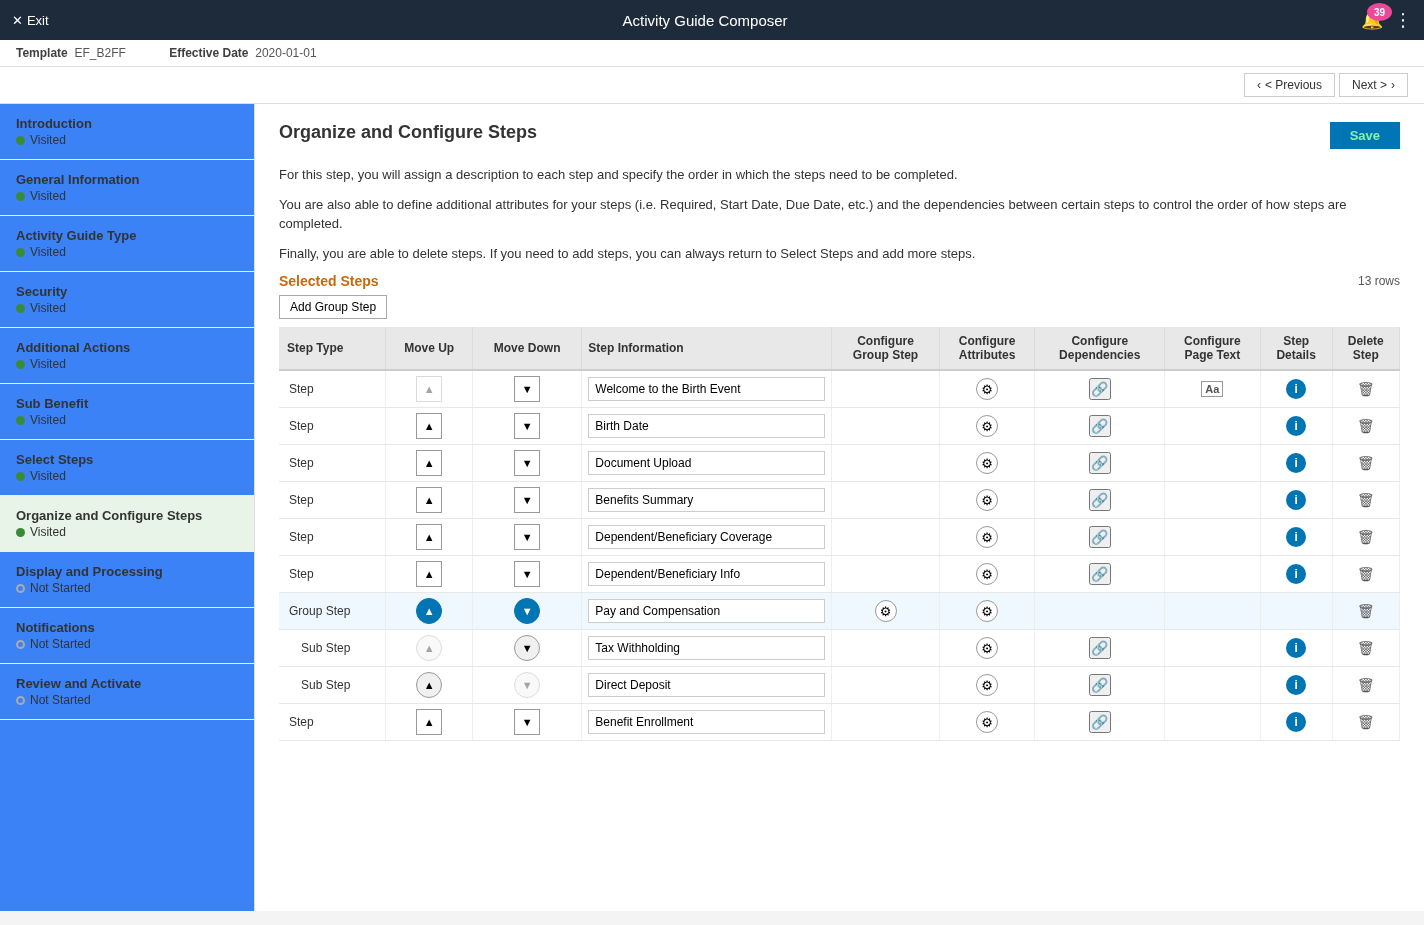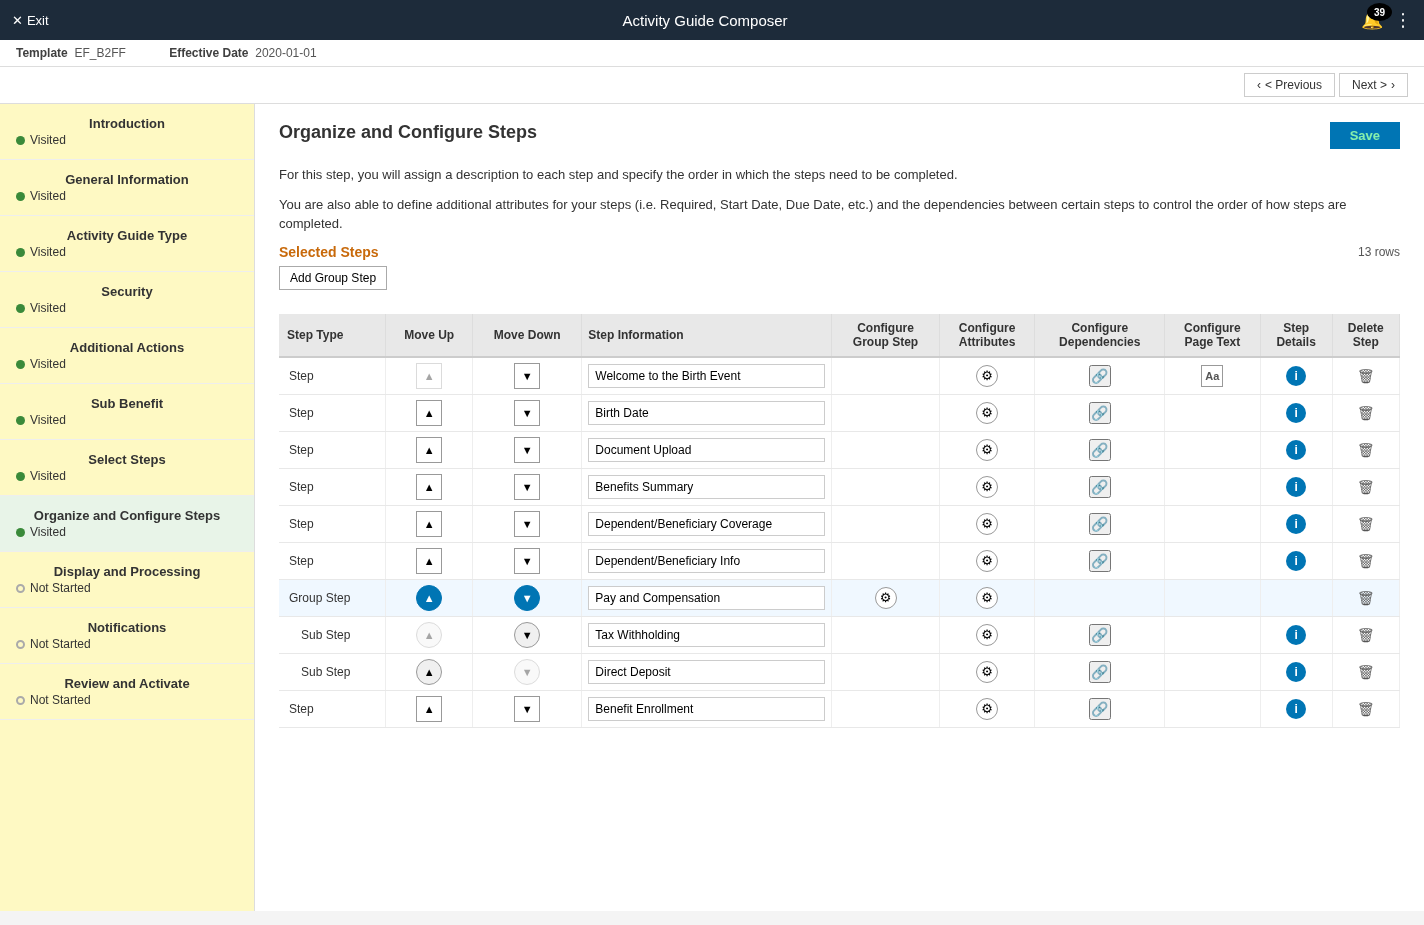--- a/index.html
+++ b/index.html
@@ -31,21 +31,21 @@
     .bell-badge {
       position: relative;
       display: inline-flex;
       align-items: center;
     }
     .bell-icon { font-size: 18px; color: white; }
     .badge {
       position: absolute;
       top: -6px;
       right: -8px;
-      background: #000000;
+      background: #ec4899;
       color: white;
       border-radius: 50%;
       width: 25px;
       height: 18px;
       font-size: 10px;
       display: flex;
       align-items: center;
       justify-content: center;
       font-weight: bold;
     }
@@ -87,24 +87,23 @@
     .main-layout {
       display: flex;
       height: calc(925px - 40px - 42px - 36px);
       overflow: hidden;
     }
 
     
     .sidebar {
       width: 255px;
       min-width: 255px;
-      background: #fef9c3;
+      background: #3b82f6;
       border-right: 1px solid #ddd;
       overflow-y: auto;
-      text-align: center;
     }
     .sidebar-item {
       padding: 12px 16px;
       border-bottom: 1px solid #eee;
       cursor: pointer;
     }
     .sidebar-item.active {
       background: #e8f4e8;
     }
     .sidebar-item-title {
@@ -183,21 +182,21 @@
       font-size: 14px;
     }
     .rows-count { font-size: 12px; color: #555; }
 
     .add-group-btn {
       background: white;
       border: 1px solid #aaa;
       padding: 4px 10px;
       font-size: 12px;
       cursor: pointer;
-      margin-bottom: 24px;
+      margin-bottom: 8px;
     }
 
     
     .steps-table {
       width: 100%;
       border-collapse: collapse;
       font-size: 12px;
     }
     .steps-table thead tr {
       background: #e8e8e8;
@@ -272,21 +271,21 @@
     .link-icon-btn {
       width: 22px; height: 22px;
       display: inline-flex;
       align-items: center;
       justify-content: center;
       cursor: pointer;
       font-size: 14px;
       color: #555;
     }
     .text-icon-btn {
-      width: 22px; height: 22px;
+      width: 22px; height: 16px;
       border: 1px solid #999;
       display: inline-flex;
       align-items: center;
       justify-content: center;
       cursor: pointer;
       font-size: 11px;
       font-weight: bold;
       color: #555;
       background: white;
     }
@@ -452,20 +451,23 @@
         <h1 class="content-title">Organize and Configure Steps</h1>
         <button class="save-btn">Save</button>
       </div>
 
       
       <p class="description-text">
         For this step, you will assign a description to each step and specify the order in which the steps need to be completed.
       </p>
       <p class="description-text">
         You are also able to define additional attributes for your steps (i.e. Required, Start Date, Due Date, etc.) and the dependencies between certain steps to control the order of how steps are completed.
+      </p>
+      <p class="description-text">
+        Finally, you are able to delete steps. If you need to add steps, you can always return to Select Steps and add more steps.
       </p>
 
       
       <div class="selected-steps-header">
         <span class="selected-steps-title">Selected Steps</span>
         <span class="rows-count">13 rows</span>
       </div>
 
       
       <button class="add-group-btn">Add Group Step</button>

